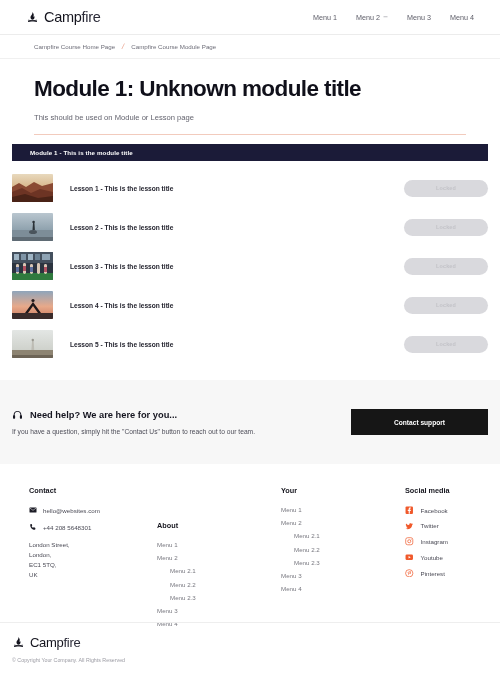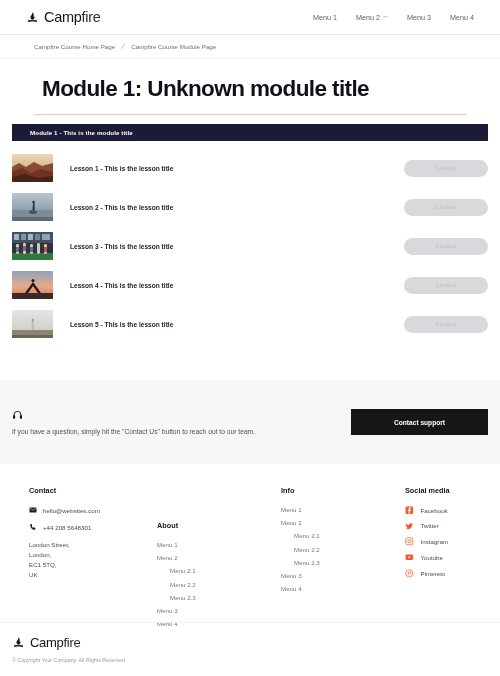--- a/index.html
+++ b/index.html
@@ -46,21 +46,21 @@
     height: 24px;
     display: flex;
     align-items: center;
     padding: 0 34px;
     border-bottom: 1px solid #f0f0f0;
   }
   .crumb { font-size: 6.2px; color: #6d6d78; cursor: pointer; }
   .crumb-sep { font-size: 7.5px; color: #e89a83; margin: 0 7px; transform: skewX(-12deg); }
 
   
-  .page-head { padding: 18px 17px 0 34px; margin-left: 8px; }
+  .page-head { padding: 18px 17px 0 34px; }
   .page-title {
     font-size: 22.5px;
     font-weight: bold;
     letter-spacing: -0.6px;
     color: #10101a;
     line-height: 1.1;
   }
   .page-sub {
     margin-top: 11px;
     font-size: 7.6px;
@@ -272,20 +272,21 @@
 </header>
 
 <div class="breadcrumb-bar">
   <span class="crumb">Campfire Course Home Page</span>
   <span class="crumb-sep">/</span>
   <span class="crumb">Campfire Course Module Page</span>
 </div>
 
 <div class="page-head">
   <h1 class="page-title">Module 1: Unknown module title</h1>
+  <p class="page-sub">This should be used on Module or Lesson page</p>
 </div>
 <div class="rule"></div>
 
 <div class="module-bar">
   <span class="module-bar-text">Module 1 - This is the module title</span>
 </div>
 
 <div class="lessons">
 
   <div class="lesson-row">
@@ -413,20 +414,21 @@
 </div>
 
 <section class="help">
   <div class="help-left">
     <div class="help-head">
       <svg class="headset" viewBox="0 0 24 24">
         <path fill="#151520" d="M12 2C7.3 2 3.6 5.7 3.6 10.3v4.2h2.1v-4.2c0-3.5 2.8-6.3 6.3-6.3s6.3 2.8 6.3 6.3v4.2h2.1v-4.2C20.4 5.7 16.7 2 12 2z"></path>
         <rect fill="#151520" x="2.2" y="11.5" width="4.6" height="7.4" rx="1.6"></rect>
         <rect fill="#151520" x="17.2" y="11.5" width="4.6" height="7.4" rx="1.6"></rect>
       </svg>
+      <span class="help-head-text">Need help? We are here for you...</span>
     </div>
     <div class="help-sub">If you have a question, simply hit the "Contact Us" button to reach out to our team.</div>
   </div>
   <button class="support-btn">
     <span>Contact support</span>
   </button>
 </section>
 
 <footer class="footer">
 
@@ -458,21 +460,21 @@
     <div class="menu-link">Menu 1</div>
     <div class="menu-link">Menu 2</div>
     <div class="menu-link sub">Menu 2.1</div>
     <div class="menu-link sub">Menu 2.2</div>
     <div class="menu-link sub">Menu 2.3</div>
     <div class="menu-link">Menu 3</div>
     <div class="menu-link">Menu 4</div>
   </div>
 
   <div class="fcol info">
-    <div class="fcol-head">Info</div>
+    <div class="fcol-head">Your</div>
     <div class="menu-link">Menu 1</div>
     <div class="menu-link">Menu 2</div>
     <div class="menu-link sub">Menu 2.1</div>
     <div class="menu-link sub">Menu 2.2</div>
     <div class="menu-link sub">Menu 2.3</div>
     <div class="menu-link">Menu 3</div>
     <div class="menu-link">Menu 4</div>
   </div>
 
   <div class="fcol social">

